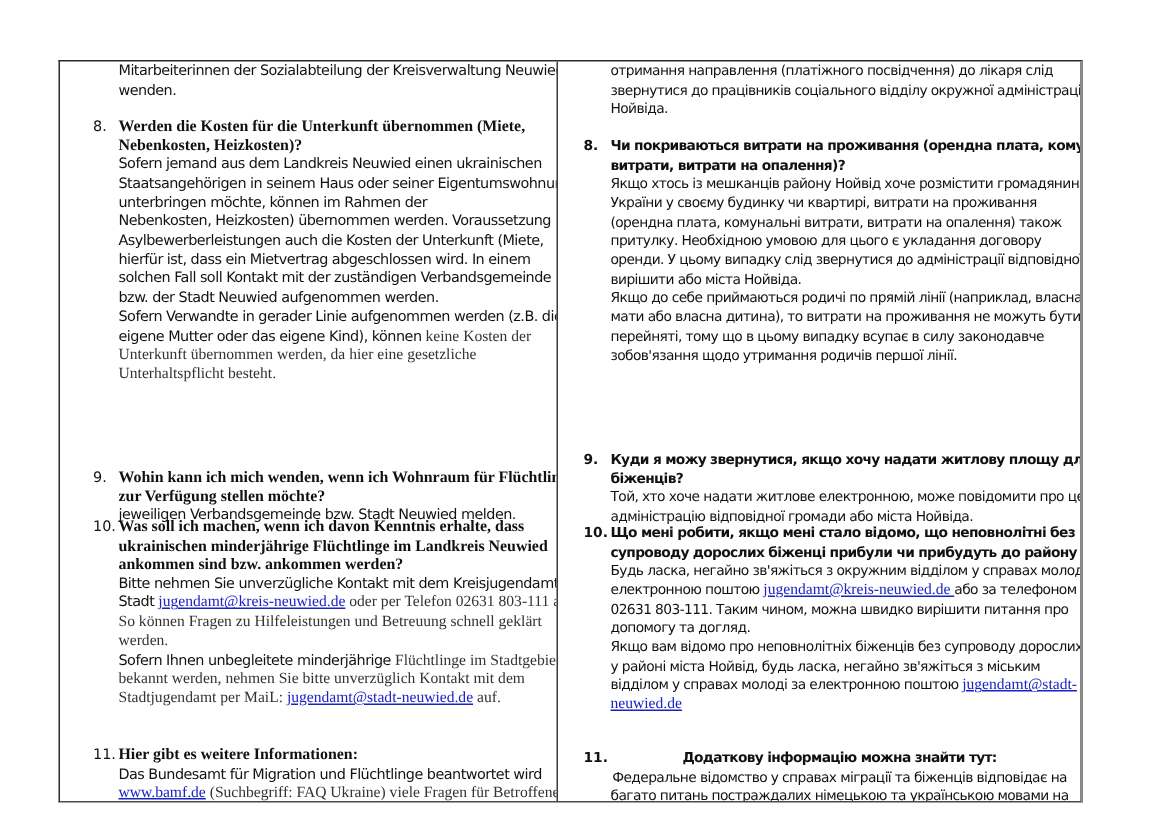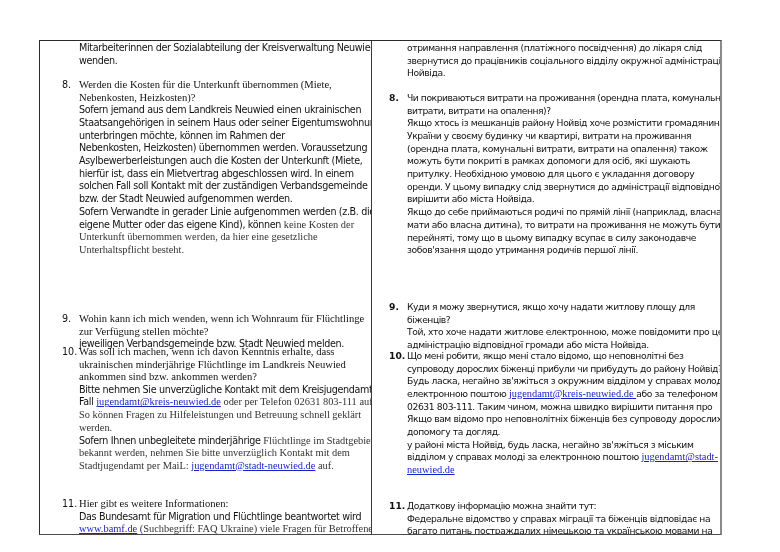--- a/index.html
+++ b/index.html
@@ -62,21 +62,21 @@
       font-size: 9.6px;
       line-height: 12.7px;
     }
     .body {
       position: absolute;
       top: 0;
     }
     .q {
       display: block;
       font-family: "Liberation Serif", serif;
-      font-weight: normal;
+      font-weight: bold;
       font-size: 10.6px;
       line-height: 12.6px;
       letter-spacing: 0px;
     }
     .q.uk {
       font-family: "DejaVu Sans", sans-serif;
       font-size: 9.2px;
       letter-spacing: -0.45px;
     }
     .line {
@@ -145,21 +145,21 @@
       </div>
     </div>
 
     <div class="item" style="left:22px; top:305px;">
       <span class="num" style="top:0;">10.</span>
       <div class="body" style="left:17px; top:0;">
         <span class="q">Was soll ich machen, wenn ich davon Kenntnis erhalte, dass</span>
         <span class="q">ukrainischen minderjährige Flüchtlinge im Landkreis Neuwied</span>
         <span class="q">ankommen sind bzw. ankommen werden?</span>
         <span class="line">Bitte nehmen Sie unverzügliche Kontakt mit dem Kreisjugendamt per</span>
-        <span class="line"><span>Fall </span><a class="link">jugendamt@kreis-neuwied.de</a><span class="serif"> oder per Telefon 02631 803-111 auf.</span></span>
+        <span class="line"><span>Stadt </span><a class="link">jugendamt@kreis-neuwied.de</a><span class="serif"> oder per Telefon 02631 803-111 auf.</span></span>
         <span class="line serif">So können Fragen zu Hilfeleistungen und Betreuung schnell geklärt</span>
         <span class="line serif">werden.</span>
         <span class="line"><span>Sofern Ihnen unbegleitete minderjährige </span><span class="serif">Flüchtlinge im Stadtgebiet</span></span>
         <span class="line serif">bekannt werden, nehmen Sie bitte unverzüglich Kontakt mit dem</span>
         <span class="line serif"><span>Stadtjugendamt per MaiL: </span><a class="link">jugendamt@stadt-neuwied.de</a><span> auf.</span></span>
       </div>
     </div>
 
     <div class="item" style="left:22px; top:457px;">
       <span class="num">11.</span>
@@ -179,21 +179,20 @@
     </div>
 
     <div class="item" style="left:17px; top:51px;">
       <span class="num" style="font-weight:bold; font-size:9.2px;">8.</span>
       <div class="body" style="left:18px;">
         <span class="q uk">Чи покриваються витрати на проживання (орендна плата, комунальні</span>
         <span class="q uk">витрати, витрати на опалення)?</span>
         <span class="line uk">Якщо хтось із мешканців району Нойвід хоче розмістити громадянина</span>
         <span class="line uk">України у своєму будинку чи квартирі, витрати на проживання</span>
         <span class="line uk">(орендна плата, комунальні витрати, витрати на опалення) також</span>
-        <span class="line uk">можуть бути покриті в рамках допомоги для осіб, які шукають</span>
         <span class="line uk">притулку. Необхідною умовою для цього є укладання договору</span>
         <span class="line uk">оренди. У цьому випадку слід звернутися до адміністрації відповідної</span>
         <span class="line uk">вирішити або міста Нойвіда.</span>
         <span class="line uk">Якщо до себе приймаються родичі по прямій лінії (наприклад, власна</span>
         <span class="line uk">мати або власна дитина), то витрати на проживання не можуть бути</span>
         <span class="line uk">перейняті, тому що в цьому випадку всупає в силу законодавче</span>
         <span class="line uk">зобов'язання щодо утримання родичів першої лінії.</span>
       </div>
     </div>
 
@@ -208,30 +207,30 @@
     </div>
 
     <div class="item" style="left:17px; top:309px;">
       <span class="num" style="font-weight:bold; font-size:9.2px;">10.</span>
       <div class="body" style="left:18px;">
         <span class="q uk">Що мені робити, якщо мені стало відомо, що неповнолітні без</span>
         <span class="q uk">супроводу дорослих біженці прибули чи прибудуть до району Нойвід?</span>
         <span class="line uk">Будь ласка, негайно зв'яжіться з окружним відділом у справах молоді</span>
         <span class="line uk"><span>електронною поштою  </span><a class="link">jugendamt@kreis-neuwied.de </a><span>або за телефоном</span></span>
         <span class="line uk">02631 803-111. Таким чином, можна швидко вирішити питання про</span>
+        <span class="line uk">допомогу та догляд.</span>
         <span class="line uk">Якщо вам відомо про неповнолітніх біженців без супроводу дорослих</span>
-        <span class="line uk">допомогу та догляд.</span>
         <span class="line uk">у районі міста Нойвід, будь ласка, негайно зв'яжіться з міським</span>
         <span class="line uk"><span>відділом у справах молоді за електронною поштою  </span><a class="link">jugendamt@stadt-</a></span>
         <span class="line uk"><a class="link">neuwied.de</a></span>
       </div>
     </div>
 
     <div class="item" style="left:17px; top:459px;">
       <span class="num" style="font-weight:bold; font-size:9.2px;">11.</span>
-      <div class="body" style="left:18px;">
+      <div class="body" style="left:18px;text-align:center;">
         <span class="q uk">Додаткову інформацію можна знайти тут:</span>
         <span class="line uk">Федеральне відомство у справах міграції та біженців відповідає на</span>
         <span class="line uk">багато питань постраждалих німецькою та українською мовами на</span>
       </div>
     </div>
   </div>
 </div>
 
 </body></html>

